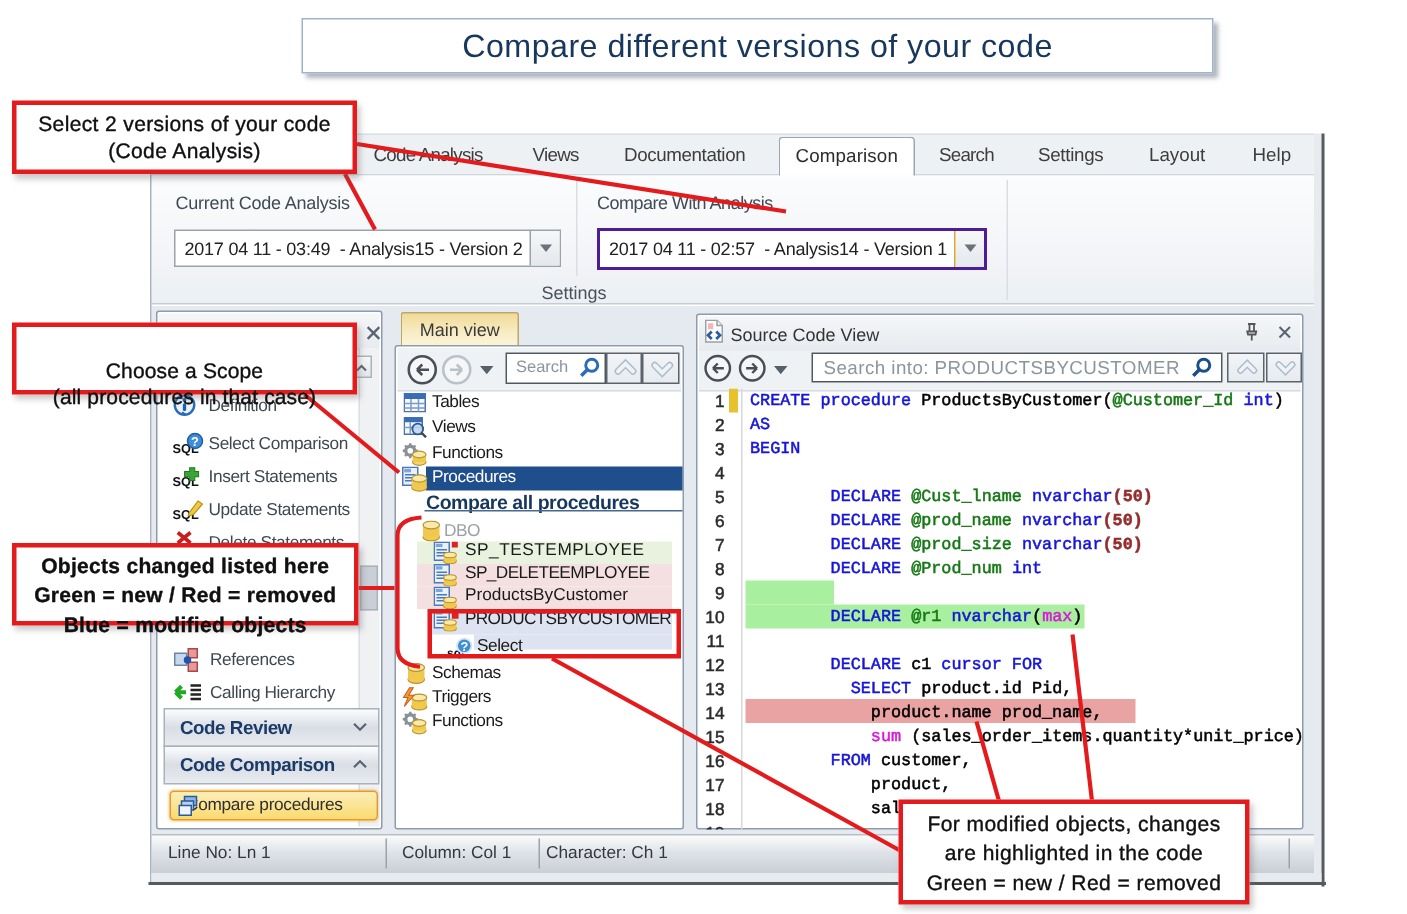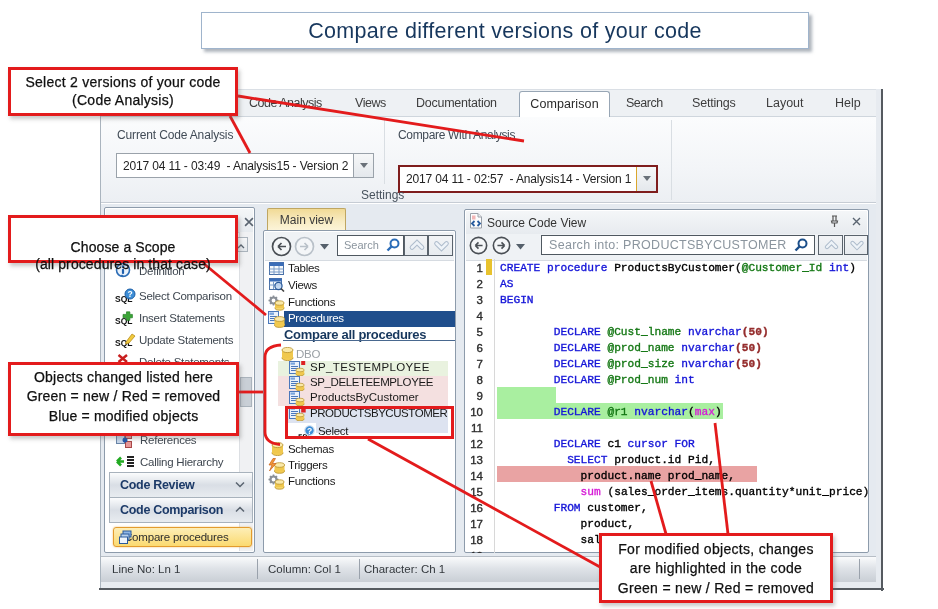--- a/index.html
+++ b/index.html
@@ -18,21 +18,21 @@
 
 #tabstrip{left:101px;top:89px;width:775px;height:28px;background:#eef1f4;border-top:1px solid #dadfe5;border-bottom:1px solid #cfd6dd;box-sizing:border-box;}
 .rtab{position:absolute;top:96px;font-size:12.5px;color:#3d3d3d;}
 #activetab{left:519px;top:91px;width:89px;height:26px;background:#fff;border:1px solid #98a6b5;border-bottom:none;border-radius:3px 3px 0 0;text-align:center;line-height:25px;font-size:12.5px;color:#2b2b2b;}
 #ribbon{left:101px;top:117px;width:775px;height:86px;background:linear-gradient(#fbfcfd,#f3f5f8 60%,#eceff3);border-bottom:1px solid #c6ccd4;box-sizing:border-box;}
 .riblabel{position:absolute;font-size:12px;color:#414b56;}
 .combo{position:absolute;background:#fff;border:1px solid #9aa2aa;box-sizing:border-box;font-size:12px;letter-spacing:-0.15px;color:#222;}
 .combo .txt{position:absolute;left:6px;top:0;bottom:0;display:flex;align-items:center;white-space:nowrap;}
 .combo .dd{position:absolute;right:0;top:0;bottom:0;width:19px;border-left:1px solid #9aa2aa;background:linear-gradient(#f6f7f8,#e4e8ec);}
 .combo .dd:after{content:"";position:absolute;left:6px;top:9px;border:4px solid transparent;border-top:5px solid #6a7179;}
-#combo2{border:2px solid #7f1d1d;margin-top:13px;}
+#combo2{border:2px solid #4c1d95;}
 #combo2 .dd{border-left:1px solid #dba72d;}
 .ribsep{position:absolute;width:1px;background:#d9dee3;}
 
 #work{left:101px;top:204px;width:775px;height:352px;background:#e5eaf0;}
 #statusbar{left:101px;top:556px;width:775px;height:26px;background:linear-gradient(#fafbfc,#dfe3e8 45%,#c9ced5);border-top:1px solid #b7bec6;box-sizing:border-box;font-size:11.5px;color:#33383d;}
 #statusbar .st{position:absolute;top:6px;}
 #statusbar .sep{position:absolute;top:2px;width:1px;height:20px;background:#9aa2ac;}
 
 .panel{position:absolute;background:#fff;border:1px solid #8d9bab;border-radius:2px;box-sizing:border-box;}
 .ptitle{position:absolute;left:1px;right:1px;top:1px;height:23px;background:linear-gradient(#f4f6f8,#e7ebef);border-bottom:1px solid #d6dbe1;}
@@ -437,18 +437,18 @@
     <line x1="728" y1="534" x2="715" y2="423"></line>
   </g>
 </svg>
 
 <div class="callout" style="left:8px;top:67px;width:230px;height:49px;padding-top:4px;line-height:17.5px;letter-spacing:0.25px;">
   Select 2 versions of your code<br>(Code Analysis)
 </div>
 <div class="callout" style="left:8px;top:215px;width:230px;height:48px;padding-top:21px;line-height:17px;letter-spacing:0.1px;">
   Choose a Scope<br>(all procedures in that case)
 </div>
-<div class="callout" style="left:8px;top:362px;width:231px;height:74px;padding-top:3px;line-height:19.4px;letter-spacing:0.2px;">
+<div class="callout" style="left:8px;top:362px;width:231px;height:55px;padding-top:3px;line-height:19.4px;letter-spacing:0.2px;font-weight:bold;">
   Objects changed listed here<br>Green = new / Red = removed<br>Blue = modified objects
 </div>
 <div class="callout" style="left:599px;top:533px;width:234px;height:70px;padding-top:4px;line-height:19.4px;letter-spacing:0.3px;">
   For modified objects, changes<br>are highlighted in the code<br>Green = new / Red = removed
 </div>
 
 </body></html>

